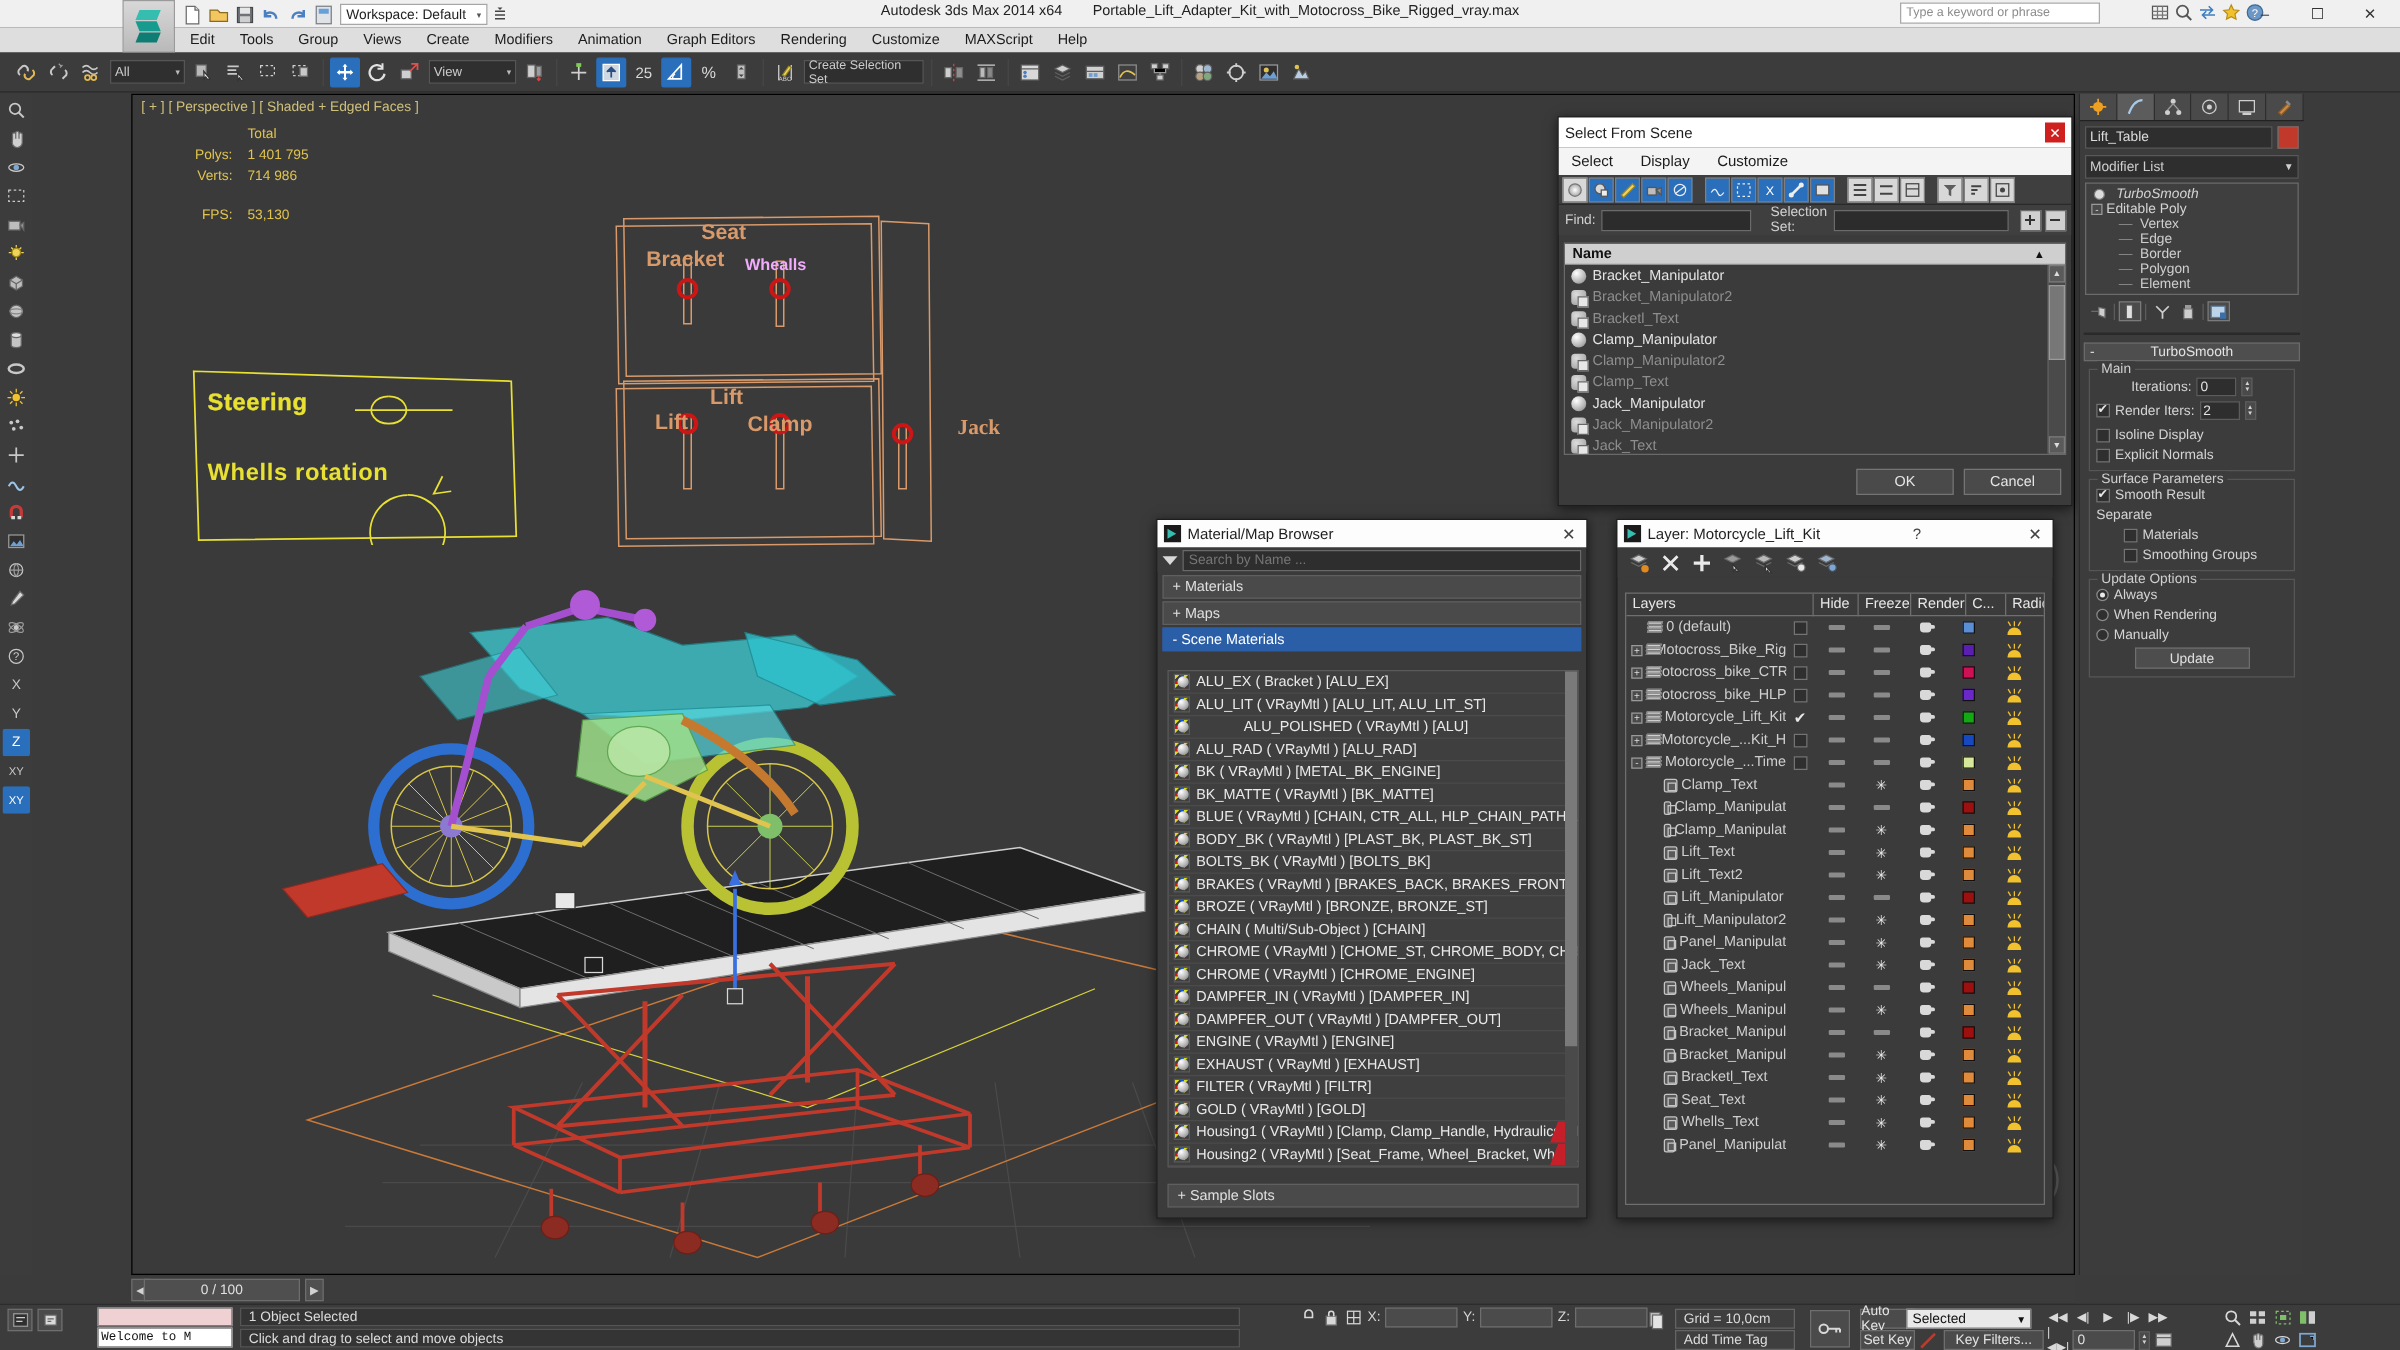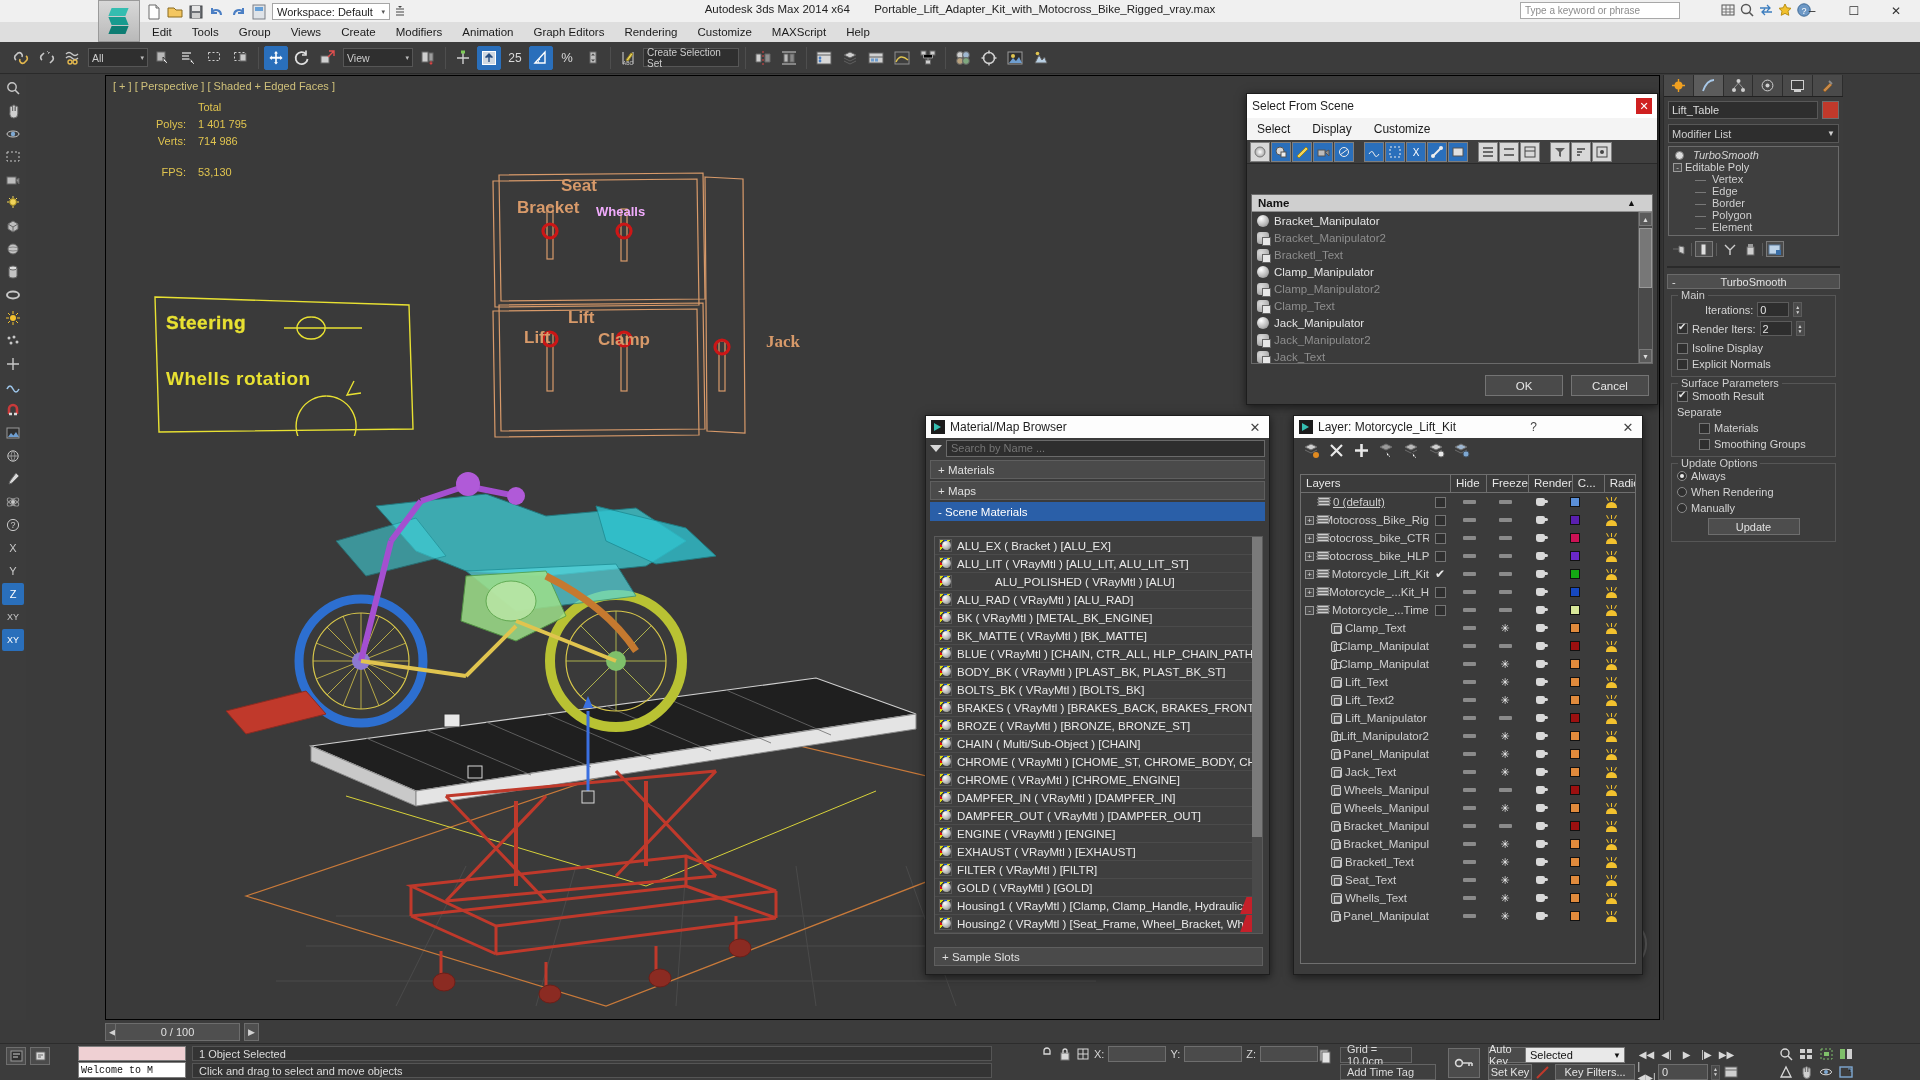--- a/index.html
+++ b/index.html
@@ -258,21 +258,21 @@
   .mini-listener2{ position:absolute; left:78px; top:18px; width:108px; height:16px; background:#fff;
     border:1px solid #7d7d7d; color:#111; font-size:10px; font-family:"Liberation Mono",monospace; overflow:hidden;
     display:flex; align-items:center; padding-left:2px;}
   .prompt1 { position:absolute; left:192px; top:2px; width:800px; height:15px; background:#343434;
     border:1px solid #555; color:#dcdcdc; font-size:11px; display:flex; align-items:center; padding-left:6px; }
   .prompt2 { position:absolute; left:192px; top:19px; width:800px; height:15px; background:#343434;
     border:1px solid #555; color:#dcdcdc; font-size:11px; display:flex; align-items:center; padding-left:6px; }
   .coordbar { position:absolute; left:1040px; top:2px; display:flex; align-items:center; gap:4px; }
   .coordbar .cf { width:58px; height:16px; background:#4b4b4b; border:1px solid #6e6e6e; }
   .coordbar .lbl { font-size:11px; color:#d6d6d6; }
-  .gridlbl { position:absolute; left:1340px; top:3px; width:72px; height:16px; background:#3f3f3f;
+  .gridlbl { position:absolute; left:1340px; top:3px; width:96px; height:16px; background:#3f3f3f;
     border:1px solid #646464; color:#dcdcdc; font-size:11px; display:flex; align-items:center; padding-left:6px;}
   .addtag { position:absolute; left:1340px; top:20px; width:96px; height:16px; background:#3f3f3f;
     border:1px solid #646464; color:#dcdcdc; font-size:11px; display:flex; align-items:center; padding-left:6px;}
   .keybtn { position:absolute; height:16px; background:#4b4b4b; border:1px solid #6e6e6e;
     color:#e4e4e4; font-size:11px; display:flex; align-items:center; justify-content:center; }
   .selcombo { position:absolute; left:1525px; top:3px; width:100px; height:16px; background:#e9e9e9;
     border:1px solid #7a7a7a; color:#111; font-size:11px; display:flex; align-items:center; padding-left:4px; }
   .selcombo .cc{ margin-left:auto; margin-right:3px; font-size:8px; }
   .navbtns { position:absolute; top:2px; display:flex; align-items:center; gap:3px; }
   .navbtns .nb { width:17px; height:16px; display:flex; align-items:center; justify-content:center;
@@ -1000,20 +1000,38 @@
             <path d="M3 4h8M3 7h5M3 10h3" stroke="#444" stroke-width="1.5"></path>
           </svg>
         </div>
       <div class="ib">
         <svg width="14" height="14">
             <rect x="2" y="2" width="10" height="10" fill="none" stroke="#444"></rect>
             <circle cx="7" cy="7" r="2" fill="#444"></circle>
           </svg>
         </div>
     </div>
+    <div class="sfs-find">
+      <span>Find:</span>
+      <input style="width: 120px;" value="">
+      <span style="margin-left:10px">Selection Set:</span>
+      <input style="width: 140px;" value="">
+      <div style="display:flex;gap:3px;margin-left:4px">
+        <div style="width:17px;height:17px;background:#d0d0d0;border:1px solid #6b6b6b;display:flex;align-items:center;justify-content:center">
+          <svg width="12" height="12">
+              <path d="M6 2v8M2 6h8" stroke="#333" stroke-width="1.6"></path>
+            </svg>
+          </div>
+        <div style="width:17px;height:17px;background:#d0d0d0;border:1px solid #6b6b6b;display:flex;align-items:center;justify-content:center">
+          <svg width="12" height="12">
+              <path d="M2 6h8" stroke="#333" stroke-width="1.6"></path>
+            </svg>
+          </div>
+      </div>
+    </div>
     <div class="sfs-list">
       <div class="sfs-hdr">
         <span>Name</span>
         <span class="sortarrow">▲</span>
       </div>
       <div id="sfs-rows">
           <div class="sfs-row">
             <span class="nodeicon"></span>
             <span>Bracket_Manipulator</span>
           </div>
@@ -1247,21 +1265,21 @@
       <div class="lyr-hdr">
         <div class="c" style="flex:0 0 150px">Layers</div>
         <div class="c" style="flex:0 0 36px;justify-content:center">Hide</div>
         <div class="c" style="flex:0 0 42px;justify-content:center">Freeze</div>
         <div class="c" style="flex:0 0 42px;justify-content:center">Render</div>
         <div class="c" style="flex:0 0 32px;justify-content:center">C...</div>
         <div class="c" style="flex:0 0 46px;justify-content:center;border-right:none">Radiosity</div>
       </div>
       <div id="lyr-rows" style="overflow:hidden;height:430px">
           <div class="lrow">
-            <div class="c nm" style="padding-left: 17px; text-decoration: underline;">
+            <div class="c nm" style="padding-left: 17px;">
               <span class="layericon">
                 <i style="top:0"></i>
                 <i style="top:3px"></i>
                 <i style="top:6px"></i>
               </span>
               <span>0 (default)</span>
             </div>
             <div class="c ckcol">
               <span class="ck"></span>
             </div>

